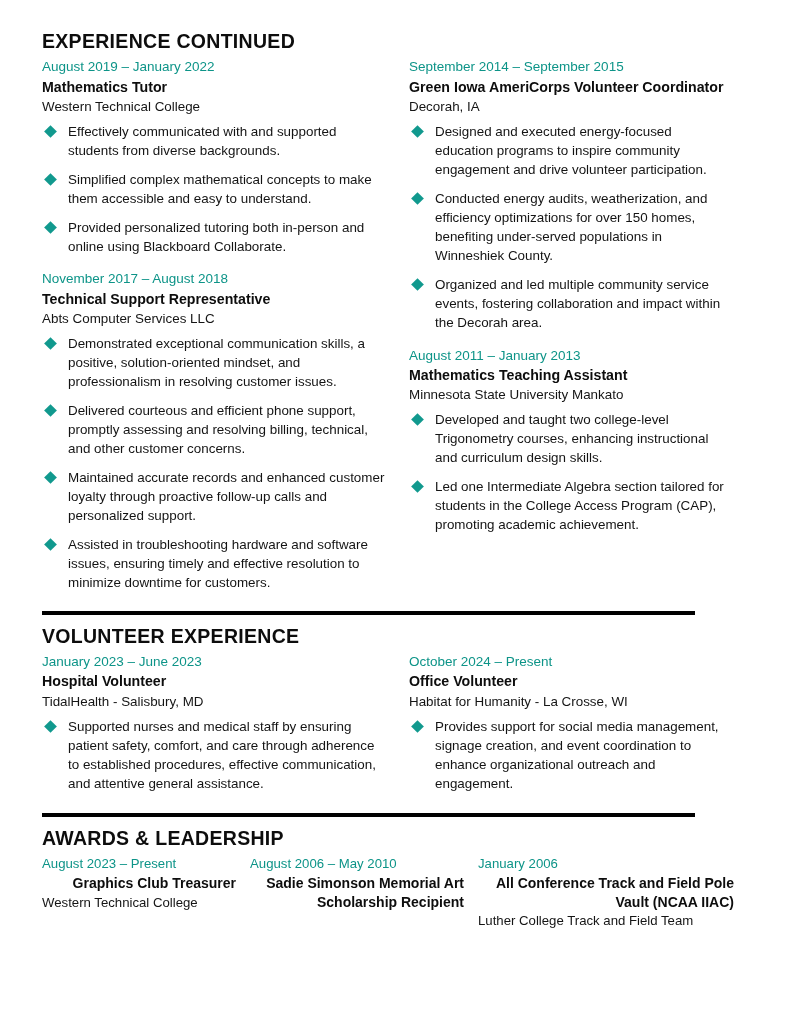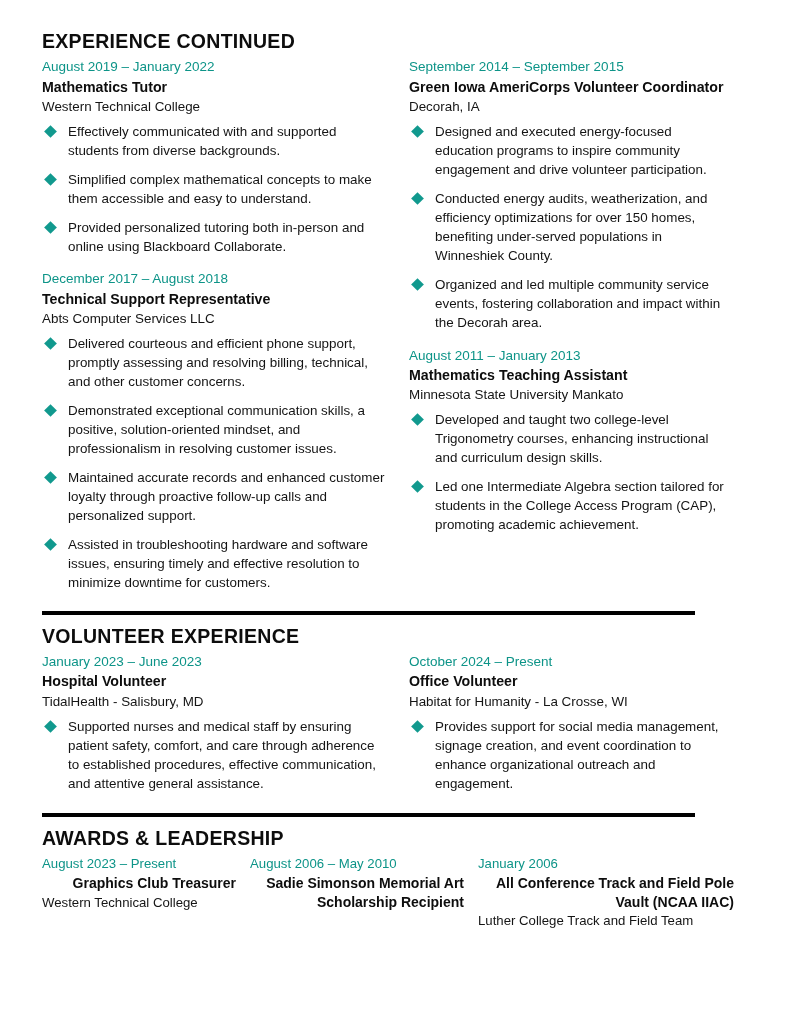--- a/index.html
+++ b/index.html
@@ -155,31 +155,31 @@
               <span>Simplified complex mathematical concepts to make them accessible and easy to understand.</span>
             </li>
             <li>
               <span class="diamond"></span>
               <span>Provided personalized tutoring both in-person and online using Blackboard Collaborate.</span>
             </li>
           </ul>
         </div>
 
         <div class="entry section-gap-top">
-          <div class="entry-date">December 2017 – August 2018</div>
+          <div class="entry-date">November 2017 – August 2018</div>
           <div class="entry-role">Technical Support Representative</div>
           <div class="entry-org">Abts Computer Services LLC</div>
           <ul class="bullets">
             <li>
               <span class="diamond"></span>
+              <span>Demonstrated exceptional communication skills, a positive, solution-oriented mindset, and professionalism in resolving customer issues.</span>
+            </li>
+            <li>
+              <span class="diamond"></span>
               <span>Delivered courteous and efficient phone support, promptly assessing and resolving billing, technical, and other customer concerns.</span>
-            </li>
-            <li>
-              <span class="diamond"></span>
-              <span>Demonstrated exceptional communication skills, a positive, solution-oriented mindset, and professionalism in resolving customer issues.</span>
             </li>
             <li>
               <span class="diamond"></span>
               <span>Maintained accurate records and enhanced customer loyalty through proactive follow-up calls and personalized support.</span>
             </li>
             <li>
               <span class="diamond"></span>
               <span>Assisted in troubleshooting hardware and software issues, ensuring timely and effective resolution to minimize downtime for customers.</span>
             </li>
           </ul>

